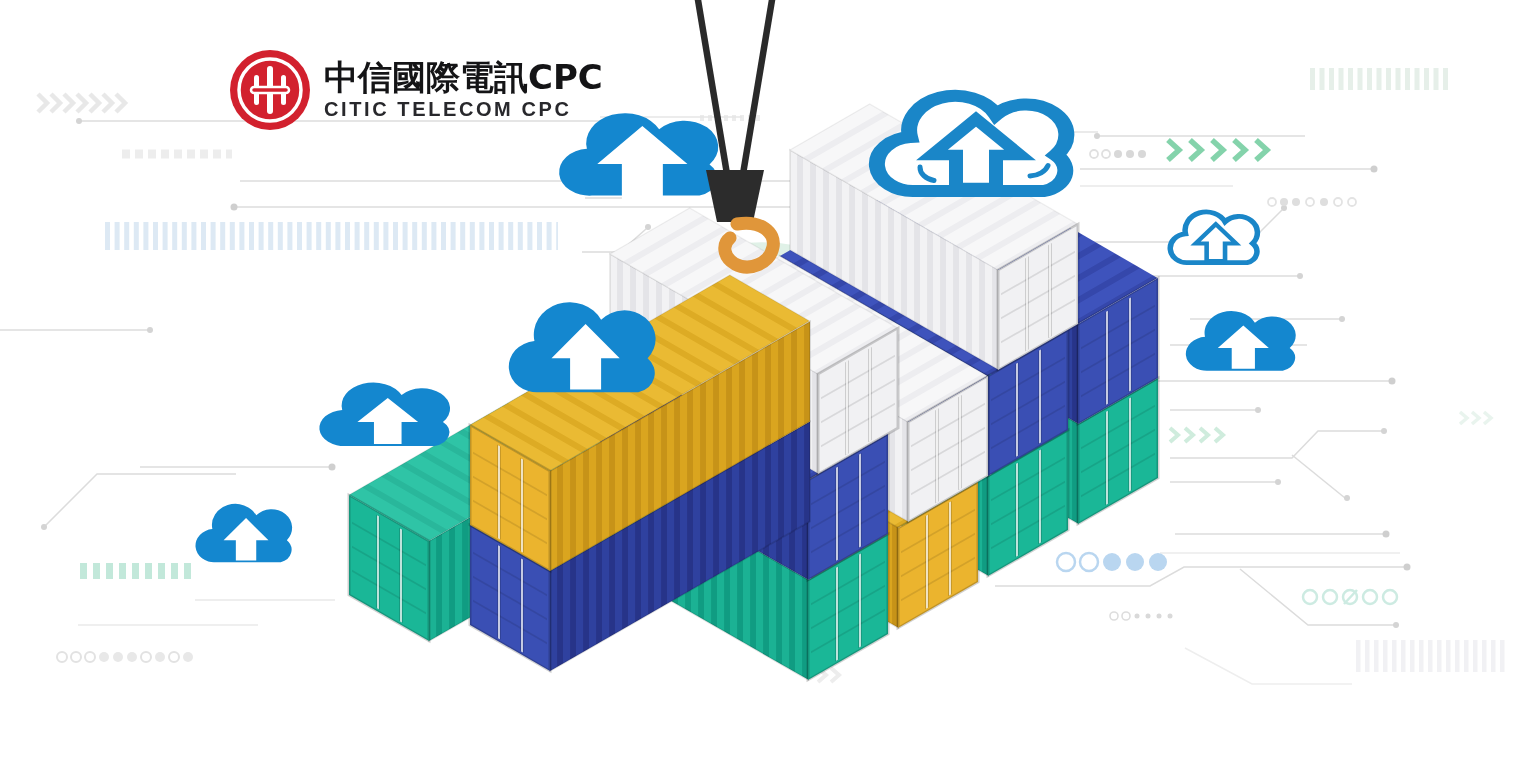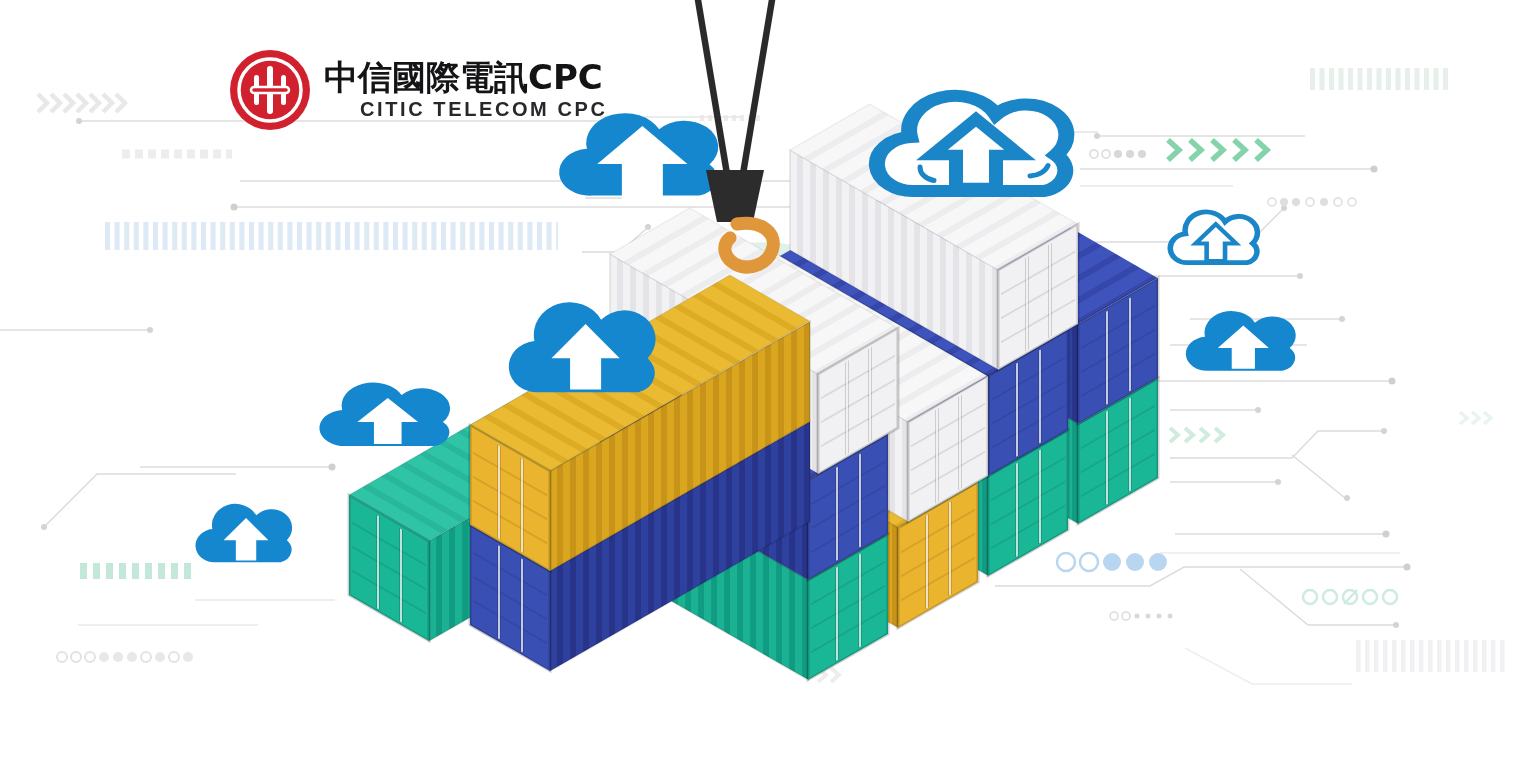--- a/index.html
+++ b/index.html
@@ -5,21 +5,21 @@
   html,body{margin:0;padding:0;background:#ffffff;}
   .stage{position:relative;width:1536px;height:768px;background:#ffffff;overflow:hidden;
          font-family:"Liberation Sans",sans-serif;}
   .stage > svg{position:absolute;left:0;top:0;}
   .logo{position:absolute;left:228px;top:48px;display:flex;align-items:center;gap:12px;}
   .logo-mark{width:84px;height:84px;flex:0 0 auto;}
   .logo-text{display:flex;flex-direction:column;justify-content:center;}
   .logo-zh{font-family:"DejaVu Sans",sans-serif;font-size:34px;font-weight:bold;color:#141416;
            line-height:1.08;white-space:nowrap;}
   .logo-en{font-family:"Liberation Sans",sans-serif;font-size:20px;font-weight:bold;
-           letter-spacing:2.6px;color:#28282c;margin-top:2px;white-space:nowrap;margin-left:36px;}
+           letter-spacing:2.6px;color:#28282c;margin-top:2px;white-space:nowrap;}
 </style>
 </head>
 <body>
 
 <div class="stage">
 
 <svg width="1536" height="768" viewBox="0 0 1536 768">
   <defs>
 
     <pattern id="corr-teal" width="13" height="10" patternUnits="userSpaceOnUse">

